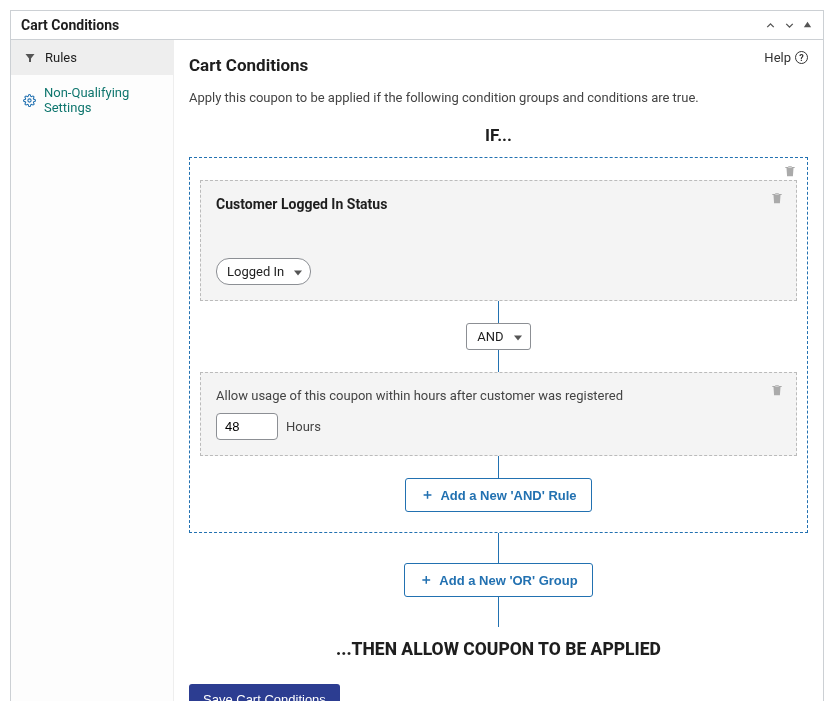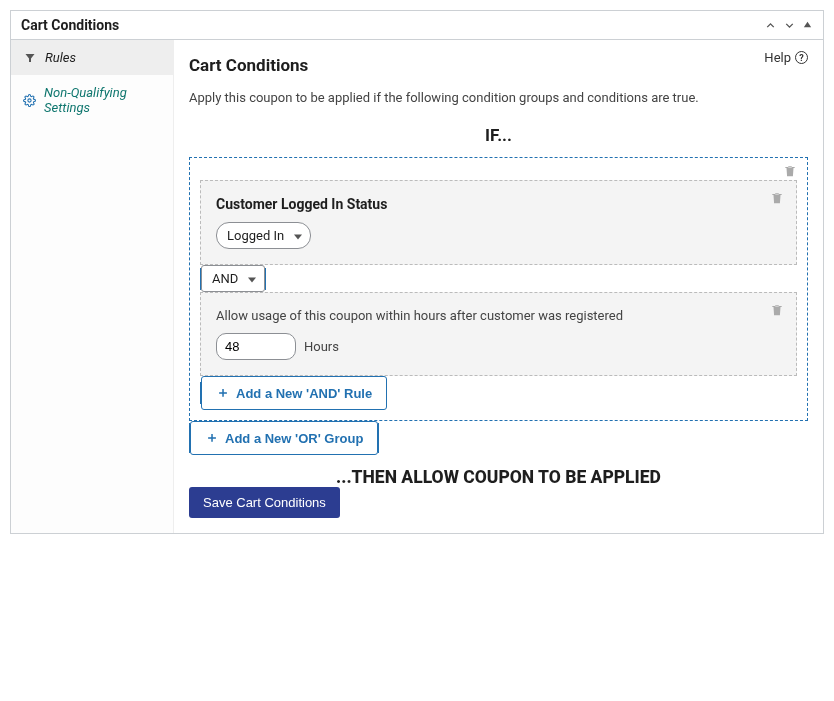--- a/index.html
+++ b/index.html
@@ -42,21 +42,20 @@
       background: #fdfdfd;
     }
     .sidebar-item {
       display: flex;
       align-items: center;
       gap: 8px;
       padding: 10px 12px;
       font-size: 13px;
       cursor: pointer;
       color: #555;
-      font-style: italic;
     }
     .sidebar-item.active {
       background: #eee;
       color: #1e1e1e;
     }
     .sidebar-item.link {
       color: #0f766e;
     }
     .sidebar-icon {
       width: 14px;
@@ -152,20 +151,21 @@
     .select-box {
       border: 1px solid #8c8f94;
       background: #fff;
       padding: 5px 26px 5px 10px;
       font-size: 13px;
       border-radius: 13px;
       cursor: pointer;
       position: relative;
       display: inline-flex;
       align-items: center;
+      margin-top: 36px;
     }
     .select-box::after {
       content: '';
       position: absolute;
       right: 8px;
       top: 50%;
       transform: translateY(-30%);
       width: 0; height: 0;
       border-left: 4px solid transparent;
       border-right: 4px solid transparent;
@@ -174,30 +174,30 @@
     .input-row {
       display: flex;
       align-items: center;
       gap: 8px;
     }
     .text-input {
       border: 1px solid #8c8f94;
       background: #fff;
       padding: 5px 8px;
       font-size: 13px;
-      border-radius: 10px;
-      width: 80px;
+      border-radius: 4px;
+      width: 62px;
     }
     .input-suffix {
       font-size: 13px;
       color: #444;
     }
     .connector {
       display: flex;
-      flex-direction: row;
+      flex-direction: column;
       align-items: center;
     }
     .vline {
       width: 1px;
       height: 22px;
       background: #2271b1;
     }
     .connector-mid {
       display: flex;
       align-items: center;
@@ -243,20 +243,21 @@
     }
     .center {
       display: flex;
       justify-content: center;
     }
     .then-label {
       text-align: center;
       font-weight: 800;
       font-size: 17.5px;
       margin-top: 12px;
+      margin-bottom: 25px;
     }
     .save-btn {
       background: #2c3d91;
       color: #fff;
       border: none;
       padding: 8px 14px;
       border-radius: 3px;
       font-size: 13px;
       cursor: pointer;
     }

